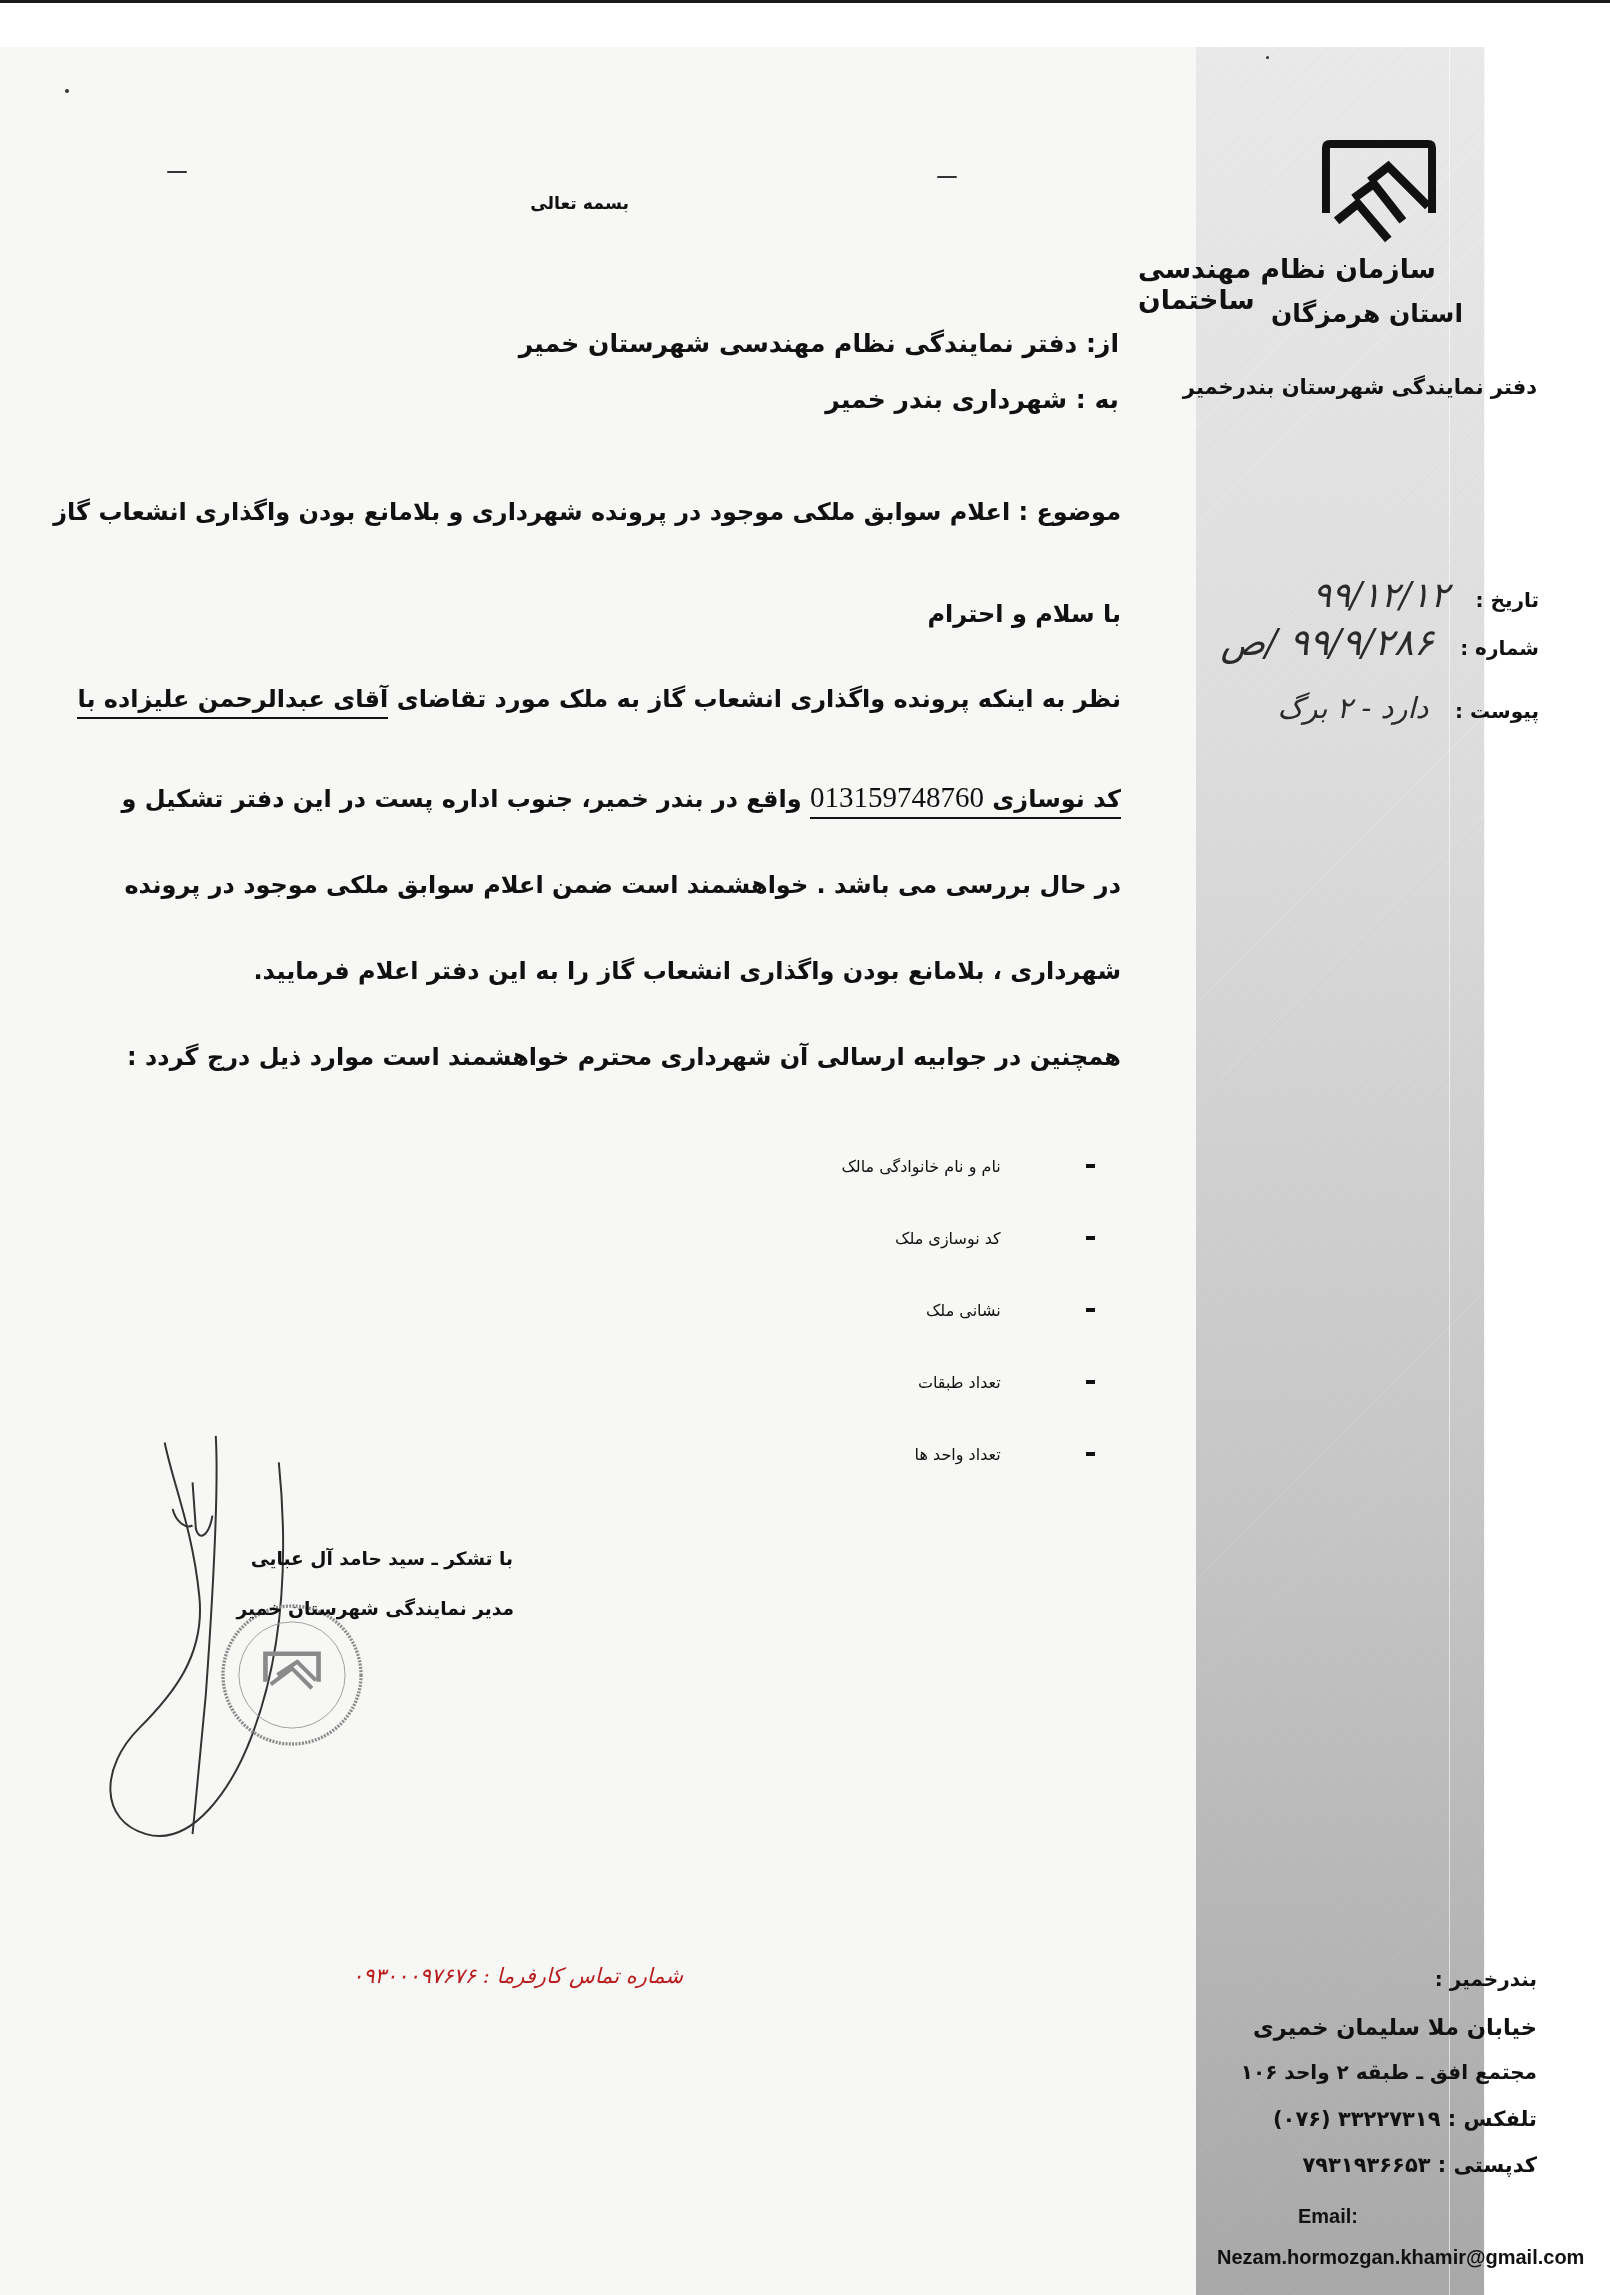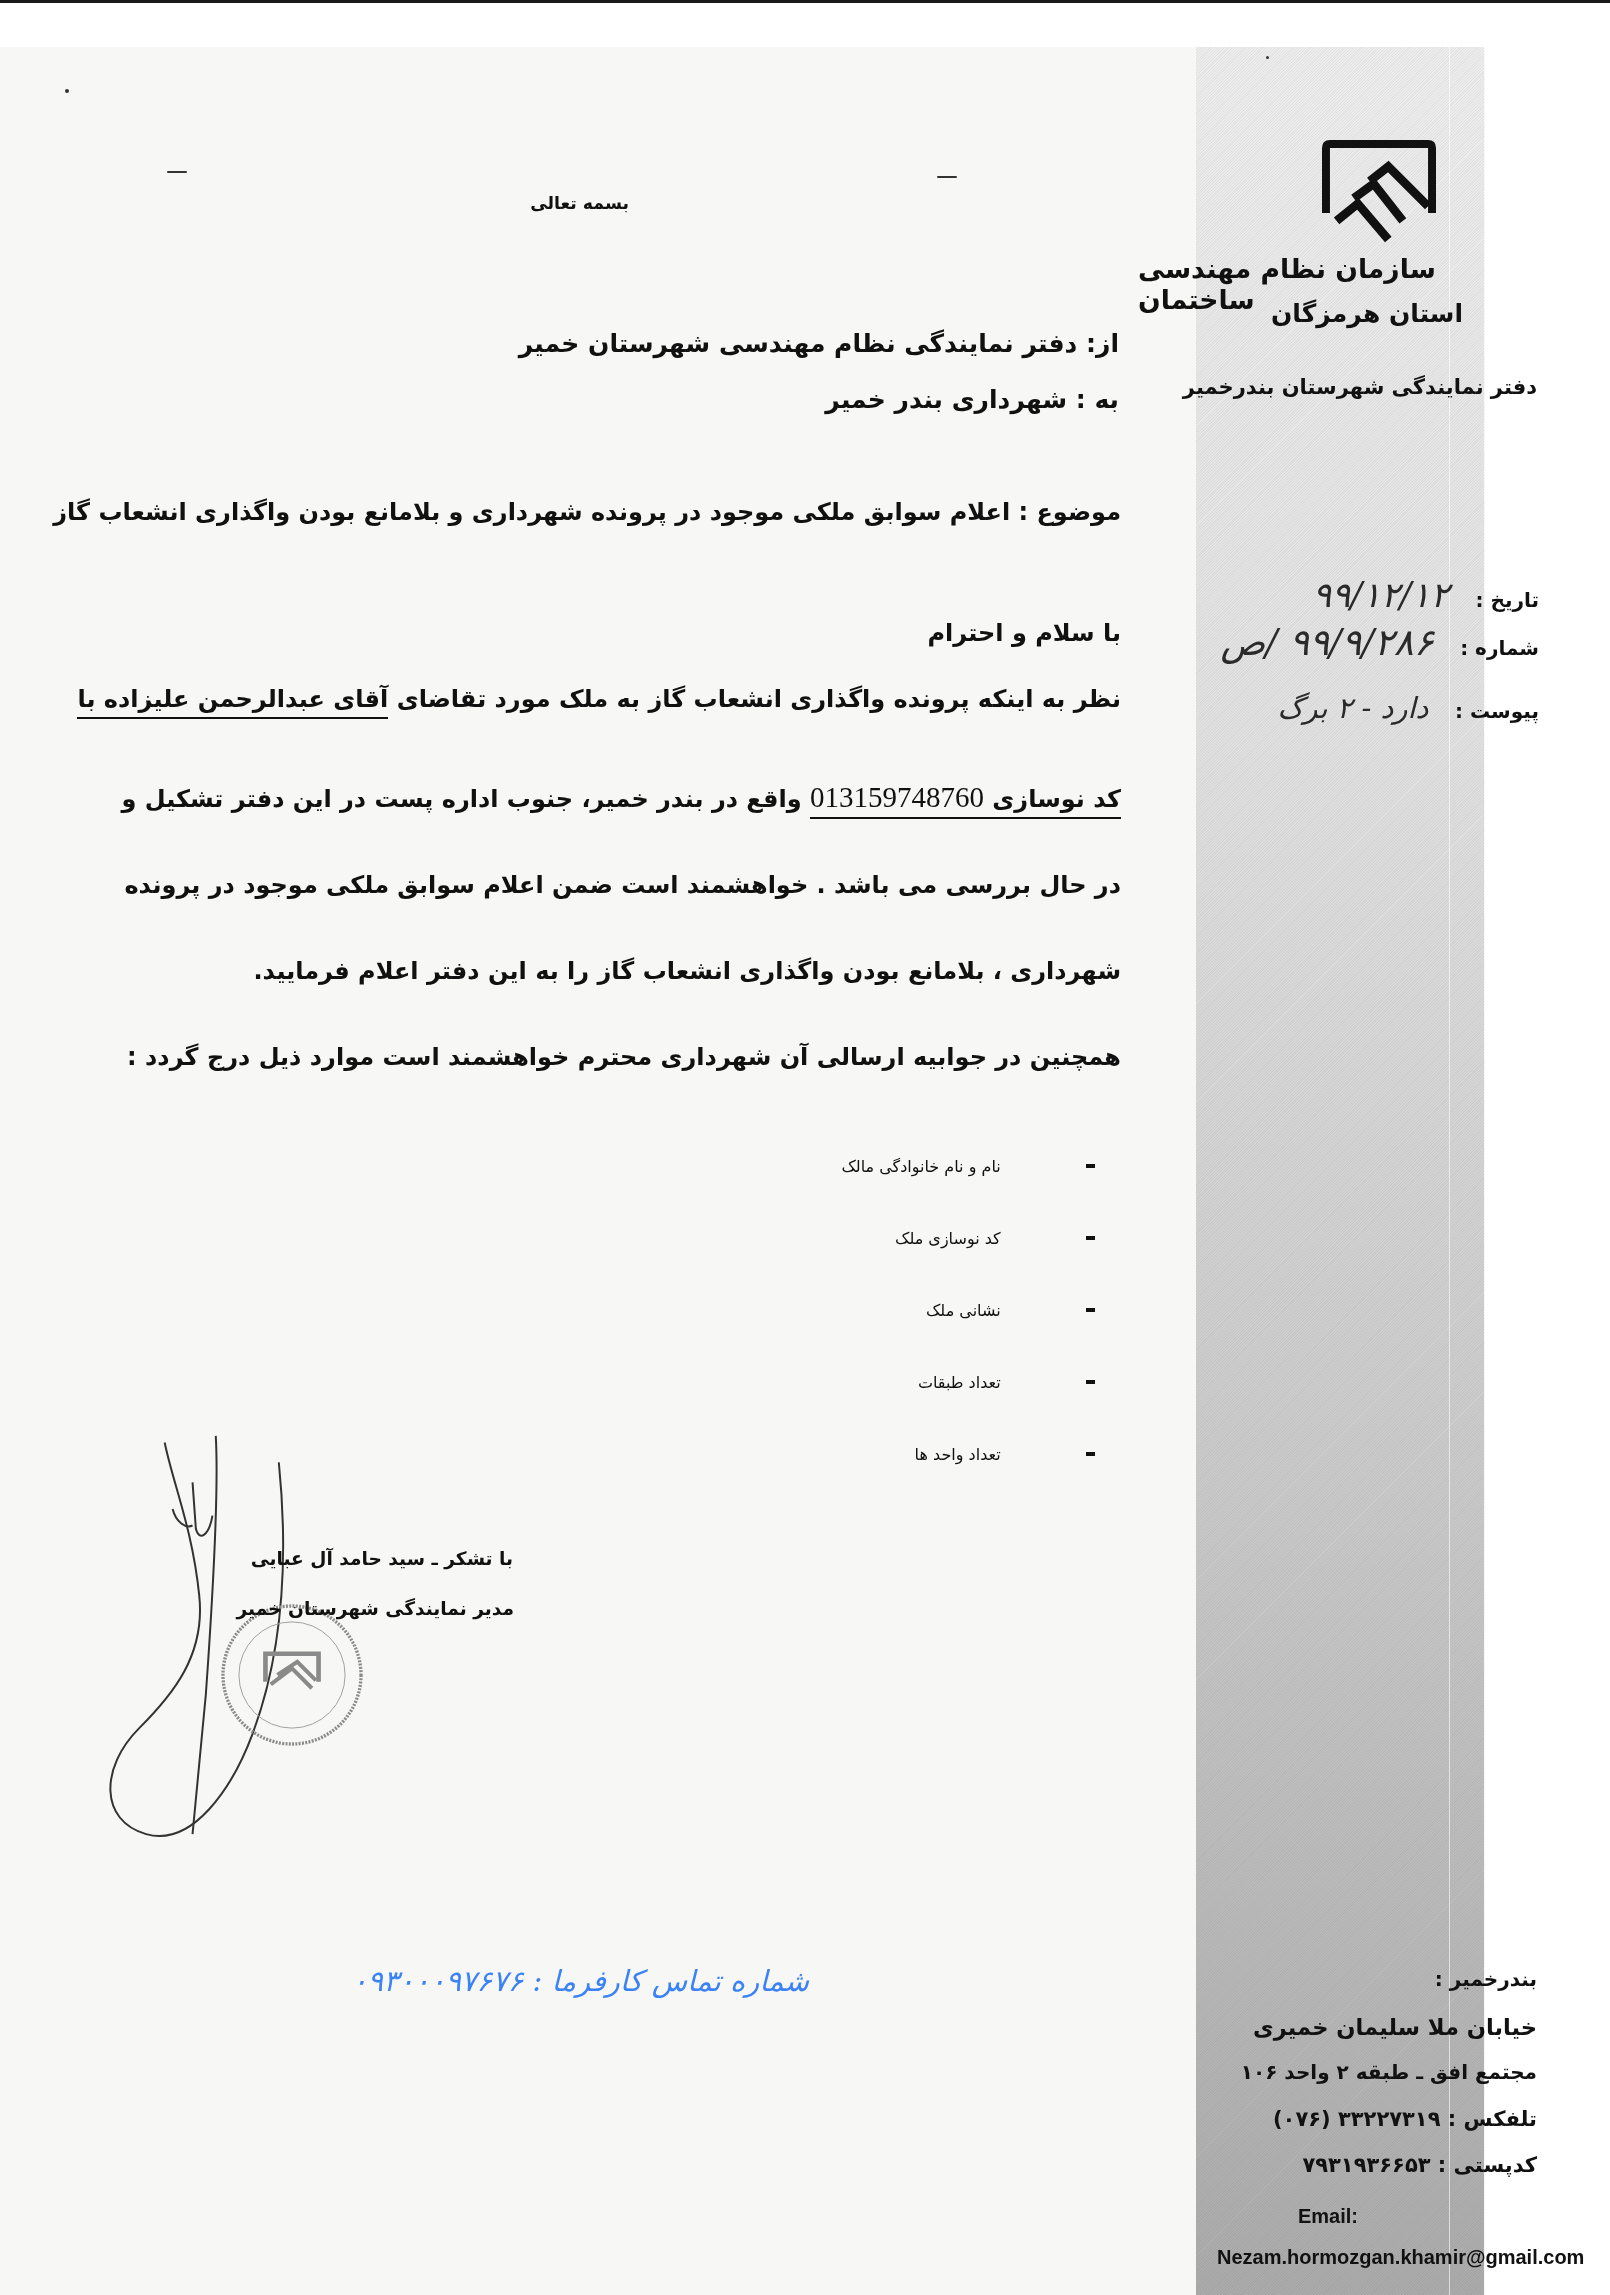--- a/index.html
+++ b/index.html
@@ -63,21 +63,21 @@
     
     .bismillah { position: absolute; right: 982px; top: 193px; font-size: 17.3px; font-weight: bold; direction: rtl; }
     .from-line { position: absolute; right: 492px; top: 329px; font-size: 25px; font-weight: bold; direction: rtl; white-space: nowrap; }
     .to-line { position: absolute; right: 492px; top: 385px; font-size: 25px; font-weight: bold; direction: rtl; white-space: nowrap; }
 
     .para {
       position: absolute; right: 490px; direction: rtl; white-space: nowrap;
       font-family: "DejaVu Sans", sans-serif; font-size: 24px; font-weight: bold; text-align: right;
     }
     .subject { top: 498px; }
-    .greeting { top: 619px; }
+    .greeting { top: 600px; }
     .body-l1 { top: 685px; }
     .body-l2 { top: 781px; }
     .body-l3 { top: 871px; }
     .body-l4 { top: 957px; }
     .body-l5 { top: 1043px; }
 
     .uline { border-bottom: 2.7px solid #111; padding-bottom: 4px; }
     .code { font-family: "Liberation Serif", serif; font-weight: normal; font-size: 29px; }
 
     .list { position: absolute; right: 573px; top: 1130px; direction: rtl; list-style: none; margin: 0; padding: 0; }
@@ -85,21 +85,21 @@
     .list .dash { display: inline-block; width: 9.3px; height: 3.3px; background: #111; margin-left: 41px; margin-right: -57px; }
 
     .signature-name { position: absolute; right: 1098px; top: 1548px; font-size: 18.6px; font-weight: bold; direction: rtl; white-space: nowrap; }
     .signature-title { position: absolute; right: 1097px; top: 1598px; font-size: 18.6px; font-weight: bold; direction: rtl; white-space: nowrap; }
 
     .signature-scribble { position: absolute; left: 93px; top: 1429px; width: 219px; height: 412px; }
     .stamp { position: absolute; left: 219px; top: 1602px; width: 146px; height: 146px; }
 
     .handwritten-phone {
       position: absolute; left: 352px; top: 1964px; direction: rtl; white-space: nowrap;
-      font-family: "DejaVu Serif", serif; font-style: italic; font-size: 29px; color: #3b82f6;
+      font-family: "DejaVu Serif", serif; font-style: italic; font-size: 21px; color: #b91c1c;
     }
 
     
     .foot { position: absolute; right: 74px; direction: rtl; text-align: right; font-weight: bold; white-space: nowrap; }
     .foot-city { top: 1967px; font-size: 20px; }
     .foot-street { top: 2014px; font-size: 22.6px; }
     .foot-complex { top: 2060px; font-size: 20px; }
     .foot-fax { top: 2107px; font-size: 21px; }
     .foot-postal { top: 2153px; font-size: 21px; }
     .foot-email-label { top: 2205px; right: 253px; direction: ltr; font-family: "Liberation Sans", sans-serif; font-size: 20px; }

